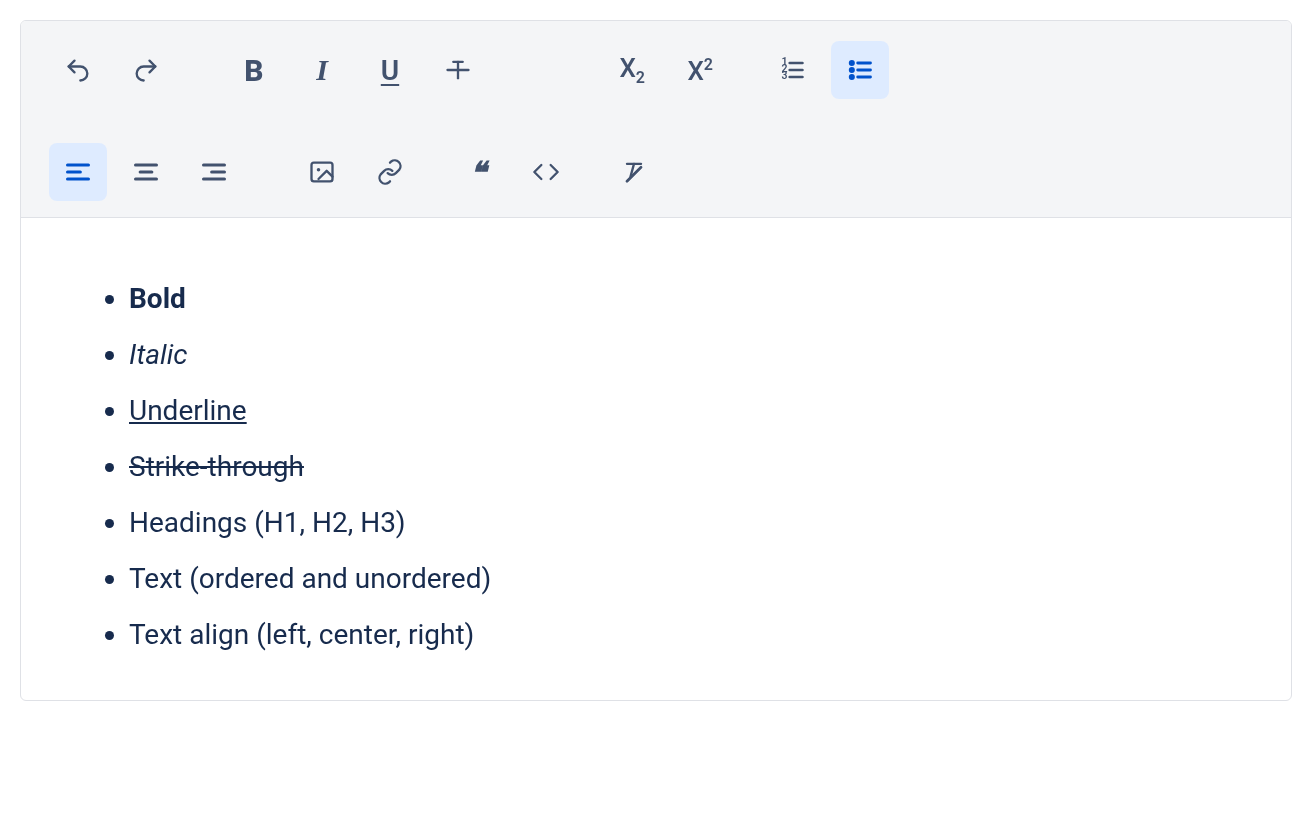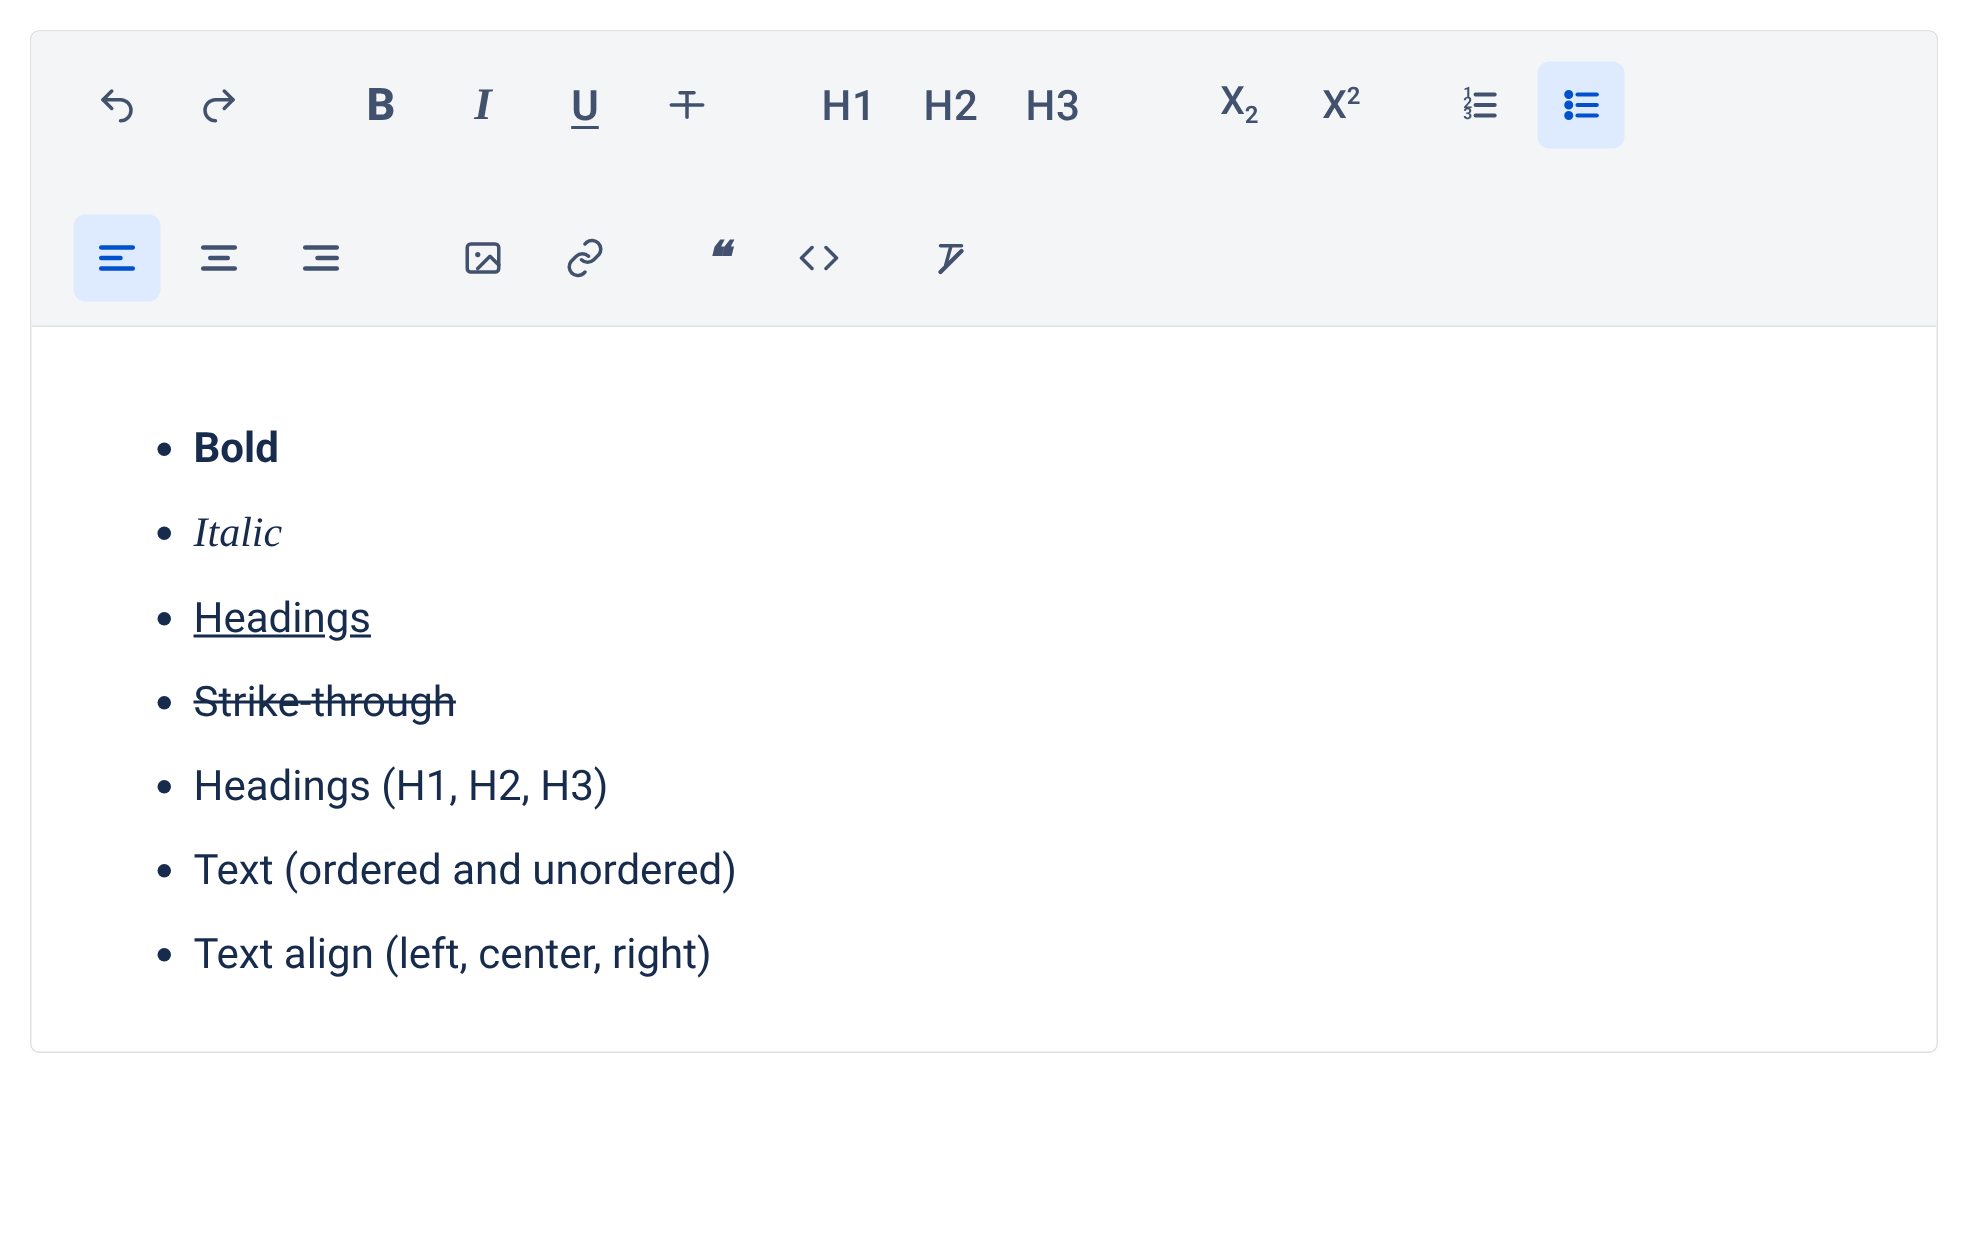--- a/index.html
+++ b/index.html
@@ -71,21 +71,21 @@
     margin: 0;
     padding-left: 72px;
     font-size: 28px;
     color: #172b4d;
   }
   .content ul li {
     margin-bottom: 14px;
     line-height: 1.5;
   }
   .li-bold { font-weight: 700; text-align: center; }
-  .li-italic { font-style: italic; font-family: Liberation Serif, serif; }
+  .li-italic { font-style: italic; }
   .li-underline { text-decoration: underline; }
   .li-strike { text-decoration: line-through; }
   .align-lines line { stroke: currentColor; stroke-width: 2.6; }
   .list-icon rect, .list-icon circle, .list-icon line { stroke: currentColor; }
   .ordered-num { font-size: 9px; font-weight: 600; fill: currentColor; stroke: none; }
 </style>
 </head>
 <body>
 
 <div class="editor-wrapper">
@@ -117,25 +117,20 @@
         <svg viewBox="0 0 24 24">
             <line x1="3" y1="12" x2="21" y2="12"></line>
             <line x1="12" y1="5" x2="12" y2="19"></line>
             <line x1="8" y1="5" x2="16" y2="5"></line>
           </svg>
       </div>
     </div>
 
     <div class="tb-spacer"></div>
 
-    <div class="tb-group">
-      <div class="tb-btn h-label">H1</div>
-      <div class="tb-btn h-label">H2</div>
-      <div class="tb-btn h-label">H3</div>
-    </div>
 
     <div class="tb-spacer"></div>
 
     <div class="tb-group">
       <div class="tb-btn sub-sup">
         <span><span>X</span><sub>2</sub></span>
       </div>
       <div class="tb-btn sub-sup">
         <span><span>X</span><sup>2</sup></span>
       </div>
@@ -235,21 +230,21 @@
         </svg>
       </div>
     </div>
 
   </div>
 
   <div class="content">
     <ul>
       <li><span class="li-bold">Bold</span></li>
       <li><span class="li-italic">Italic</span></li>
-      <li><span class="li-underline">Headings</span></li>
+      <li><span class="li-underline">Underline</span></li>
       <li><span class="li-strike">Strike-through</span></li>
       <li><span>Headings (H1, H2, H3)</span></li>
       <li><span>Text (ordered and unordered)</span></li>
       <li><span>Text align (left, center, right)</span></li>
     </ul>
   </div>
 
 </div>
 
 </body></html>

